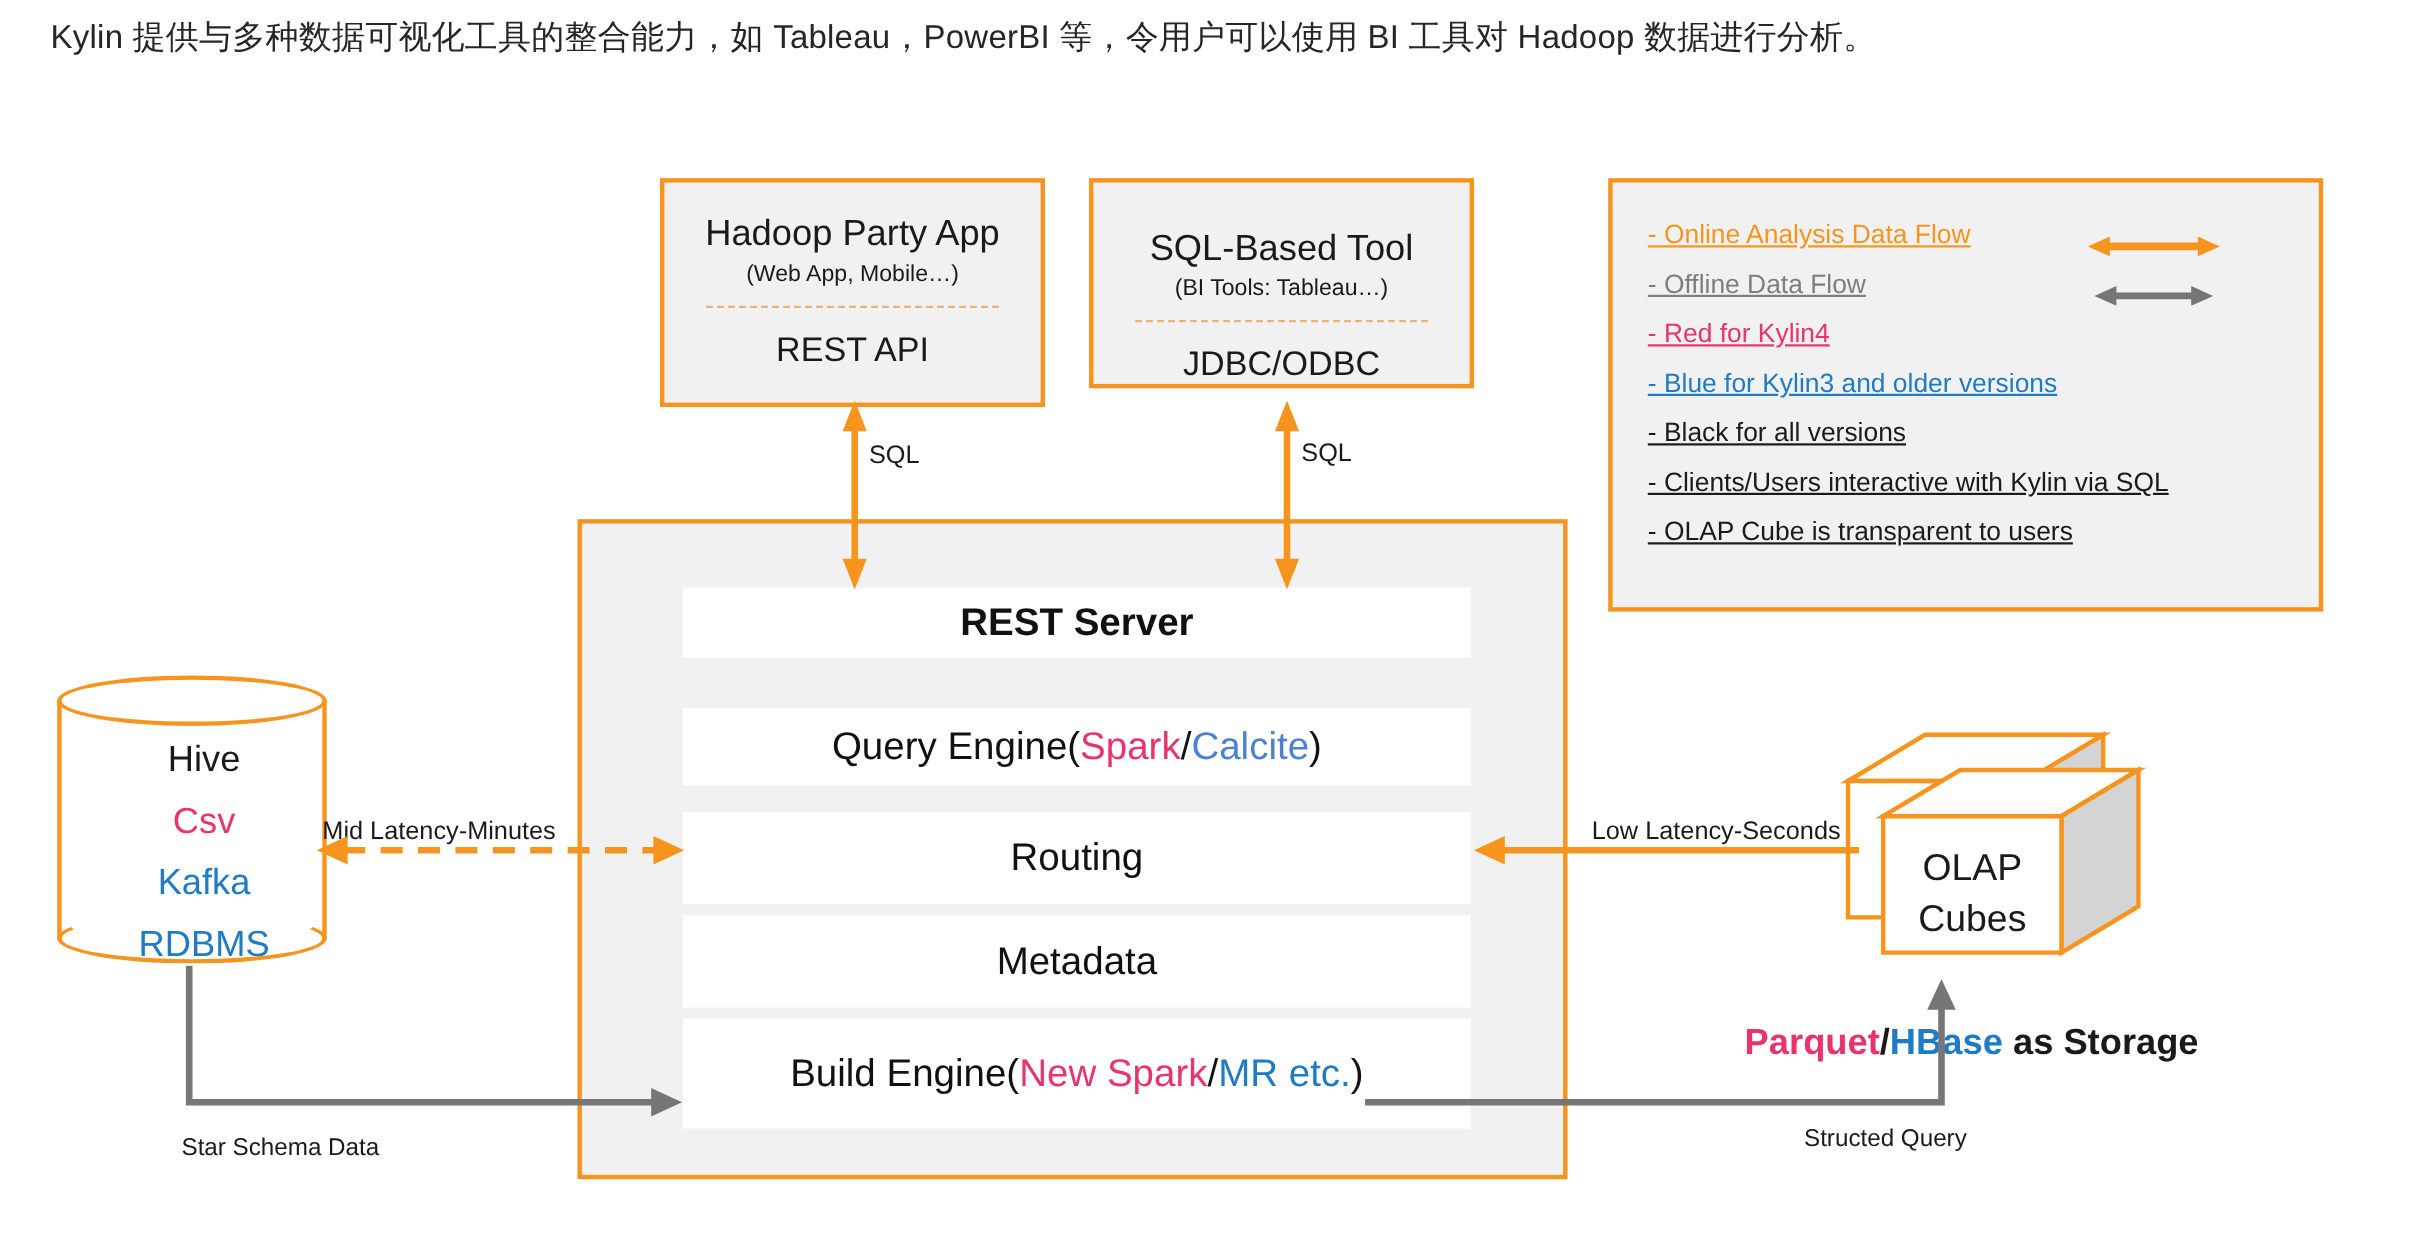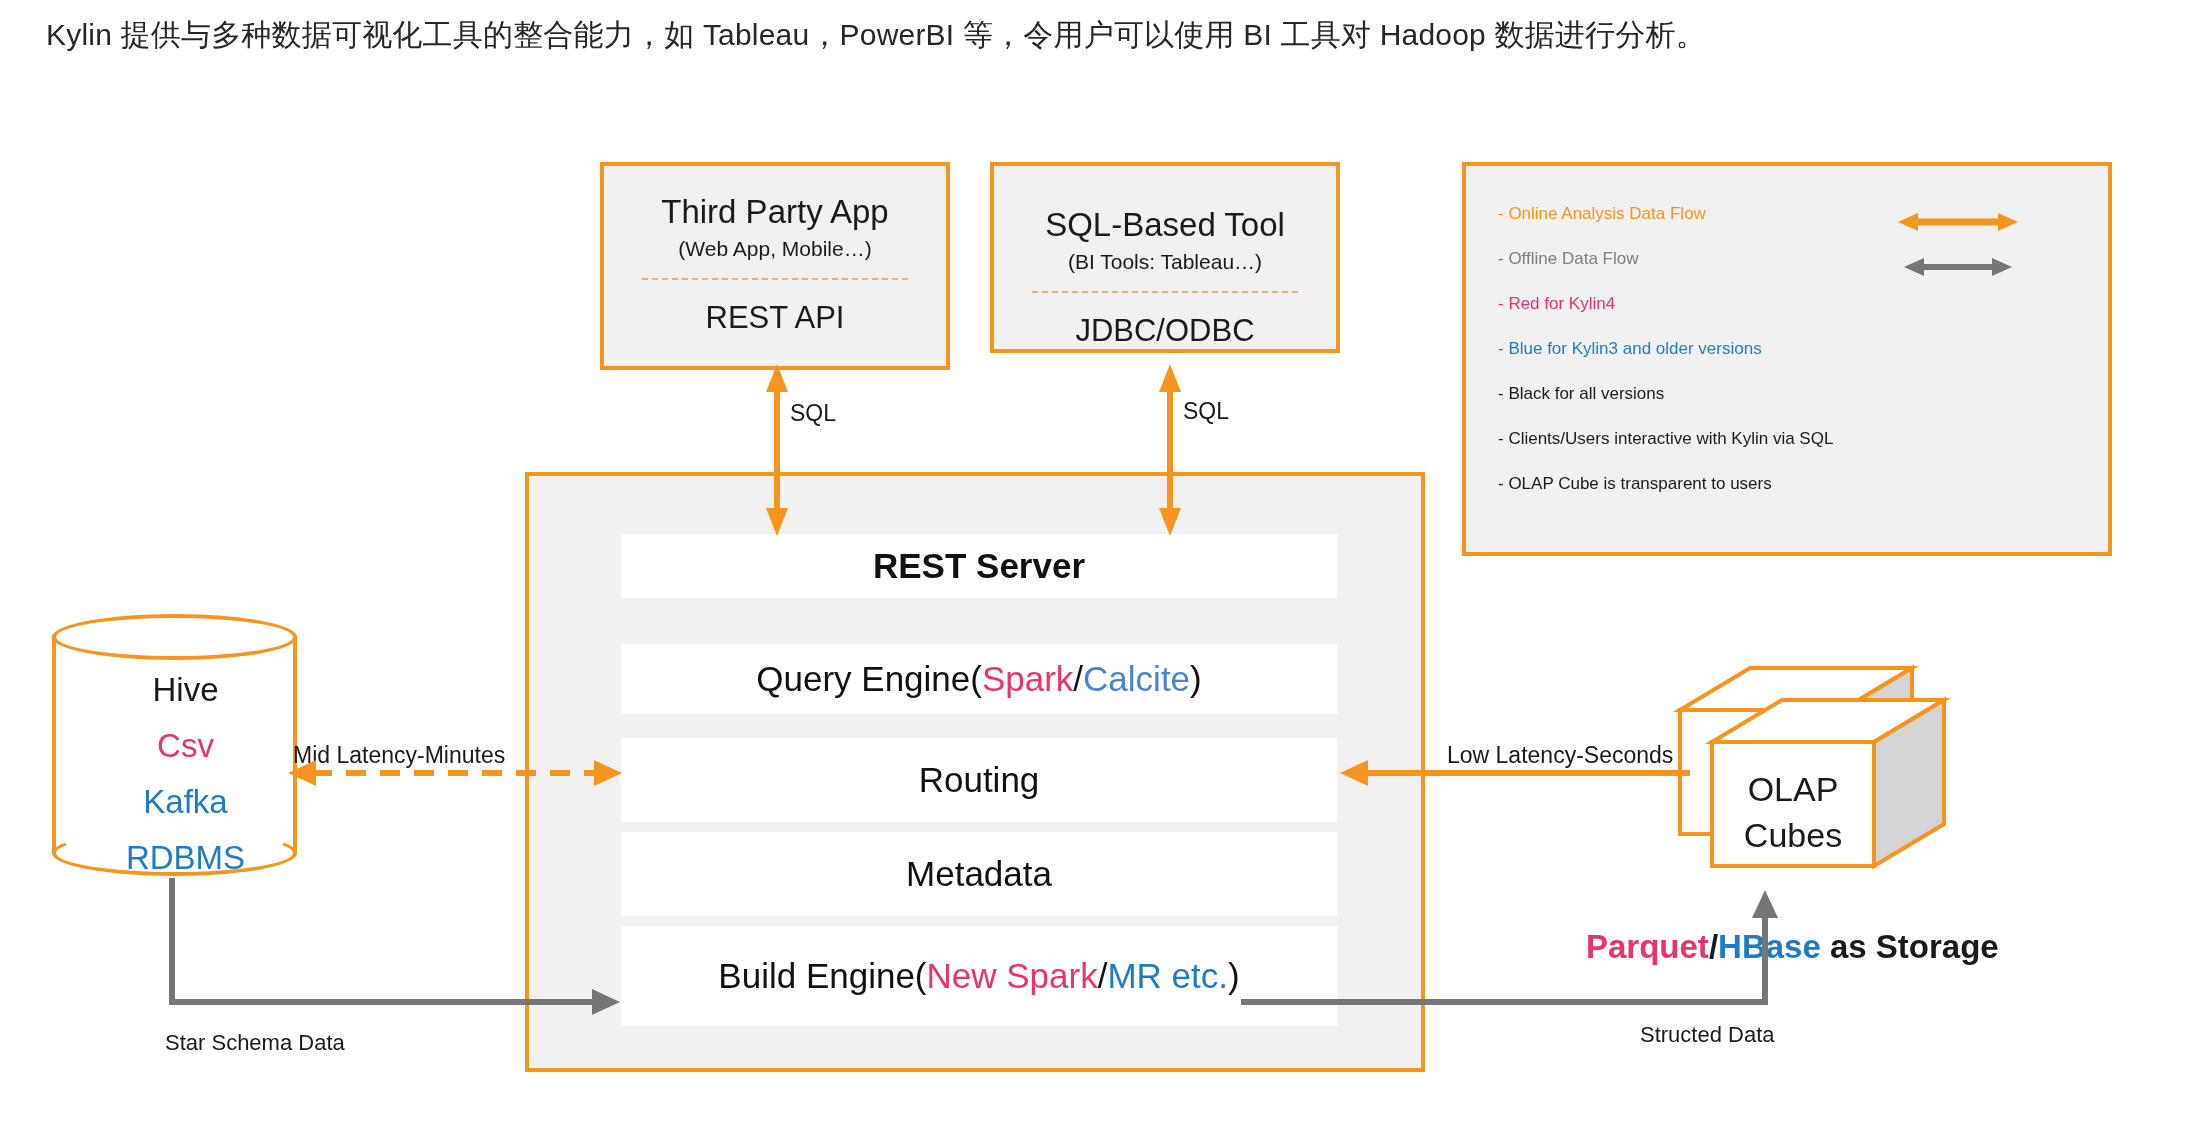--- a/index.html
+++ b/index.html
@@ -66,26 +66,27 @@
     color: #1a1a1a;
     margin-top: 20px;
     white-space: nowrap;
   }
 
   
   #legend {
     padding: 30px 0 0 32px;
   }
   .legend-row {
-    font-size: 17px;
+    font-size: 24px;
     line-height: 35px;
     height: 35px;
     margin-bottom: 10px;
     position: relative;
     white-space: nowrap;
+    text-decoration: underline;
   }
   .legend-row.lg-online  { color: #F7941E; }
   .legend-row.lg-offline { color: #7E7E7E; }
   .legend-row.lg-red     { color: #E8336D; }
   .legend-row.lg-blue    { color: #1E7BC4; }
   .legend-row.lg-black   { color: #1a1a1a; }
 
   .legend-arrow { position: absolute; top: 12px; width: 120px; height: 14px; }
 
   
@@ -164,21 +165,21 @@
     width: 2200px; height: 1132px;
     pointer-events: none;
   }
 </style>
 </head>
 <body>
 
 <div id="caption">Kylin 提供与多种数据可视化工具的整合能力，如 Tableau，PowerBI 等，令用户可以使用 BI 工具对 Hadoop 数据进行分析。</div>
 
 <div class="obox client-box" id="client-0" style="left:600px; top:162px; width:350px; height:208px;">
-  <div class="client-title">Third Party App</div>
+  <div class="client-title">Hadoop Party App</div>
   <div class="client-sub">(Web App, Mobile…)</div>
   <div class="client-rule"></div>
   <div class="client-api">REST API</div>
 </div>
 
 <div class="obox client-box" id="client-1" style="left:990px; top:162px; width:350px; height:191px;justify-content:flex-end;">
   <div class="client-title">SQL-Based Tool</div>
   <div class="client-sub">(BI Tools: Tableau…)</div>
   <div class="client-rule"></div>
   <div class="client-api">JDBC/ODBC</div>
@@ -278,21 +279,21 @@
     <div style="font-size:34px; line-height:46px;">OLAP</div>
     <div style="font-size:34px; line-height:46px;">Cubes</div>
   </div>
 </div>
 
 <div id="storage-label"><span class="pink">Parquet</span><span>/</span><span class="blue-strong">HBase</span><span> as Storage</span></div>
 
 <div class="arr-label" style="left:293px; top:742px;">Mid Latency-Minutes</div>
 <div class="arr-label" style="left:1447px; top:742px;">Low Latency-Seconds</div>
 <div class="arr-label small" style="left:165px; top:1030px;">Star Schema Data</div>
-<div class="arr-label small" style="left:1640px; top:1022px;">Structed Data</div>
+<div class="arr-label small" style="left:1640px; top:1022px;">Structed Query</div>
 <div class="arr-label" style="left:790px; top:400px;">SQL</div>
 <div class="arr-label" style="left:1183px; top:398px;">SQL</div>
 
 <svg class="overlay">
 
   <g>
     <line x1="777" y1="376" x2="777" y2="524" stroke="#F7941E" stroke-width="6"></line>
     <polygon points="777,364 766,392 788,392" fill="#F7941E"></polygon>
     <polygon points="777,536 766,508 788,508" fill="#F7941E"></polygon>
   </g>

